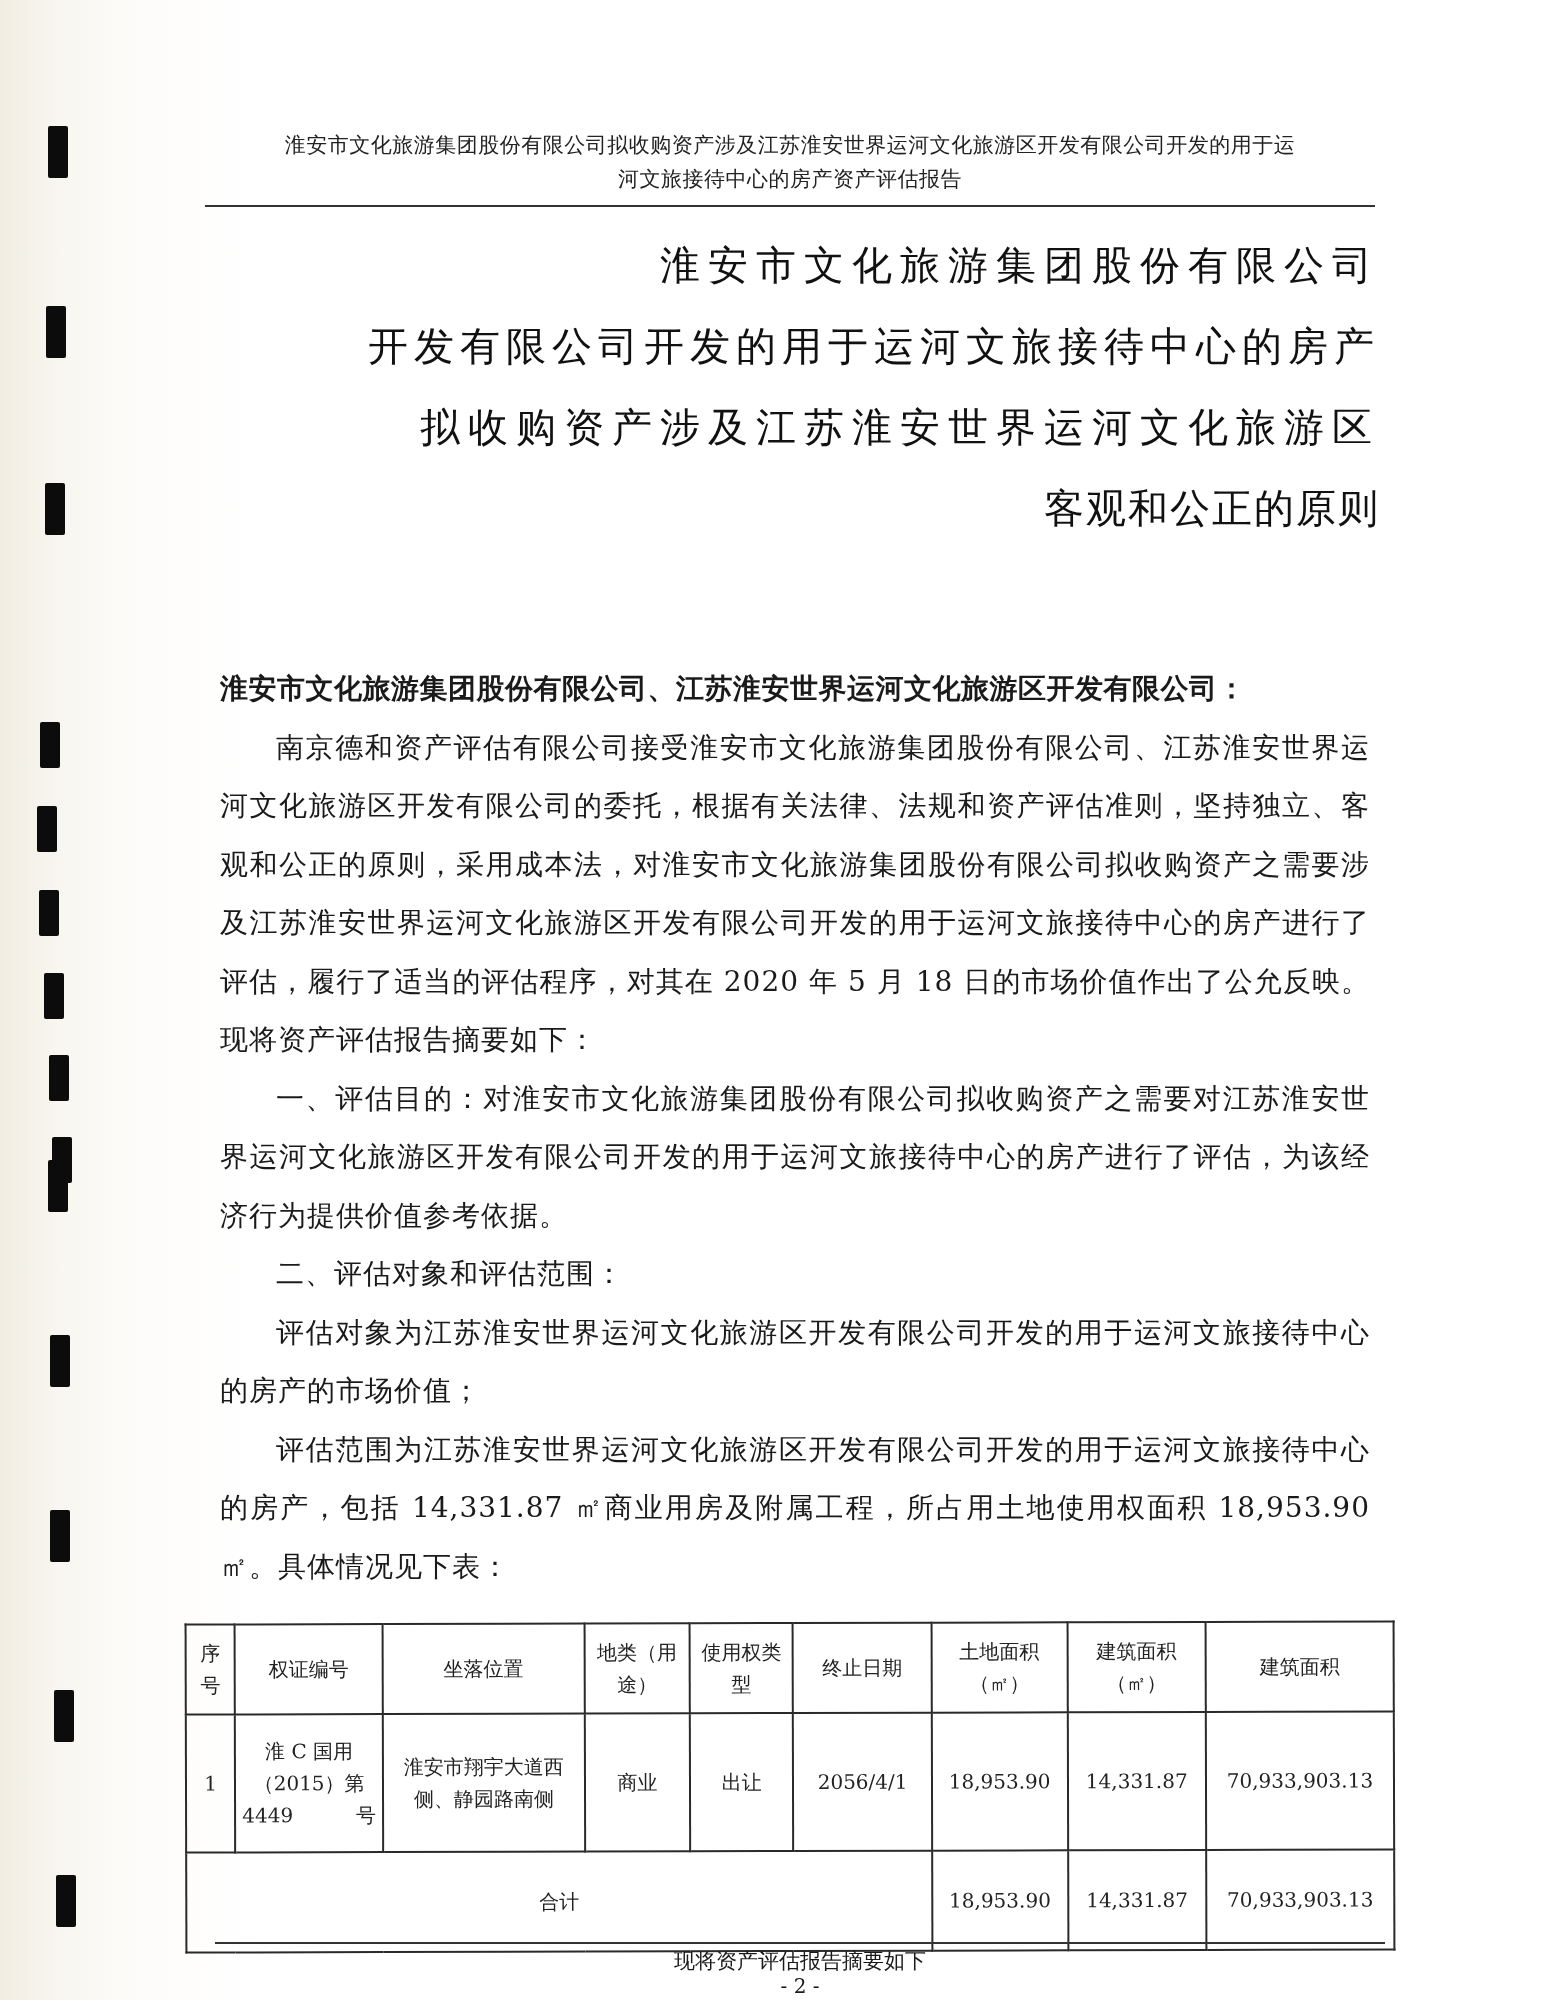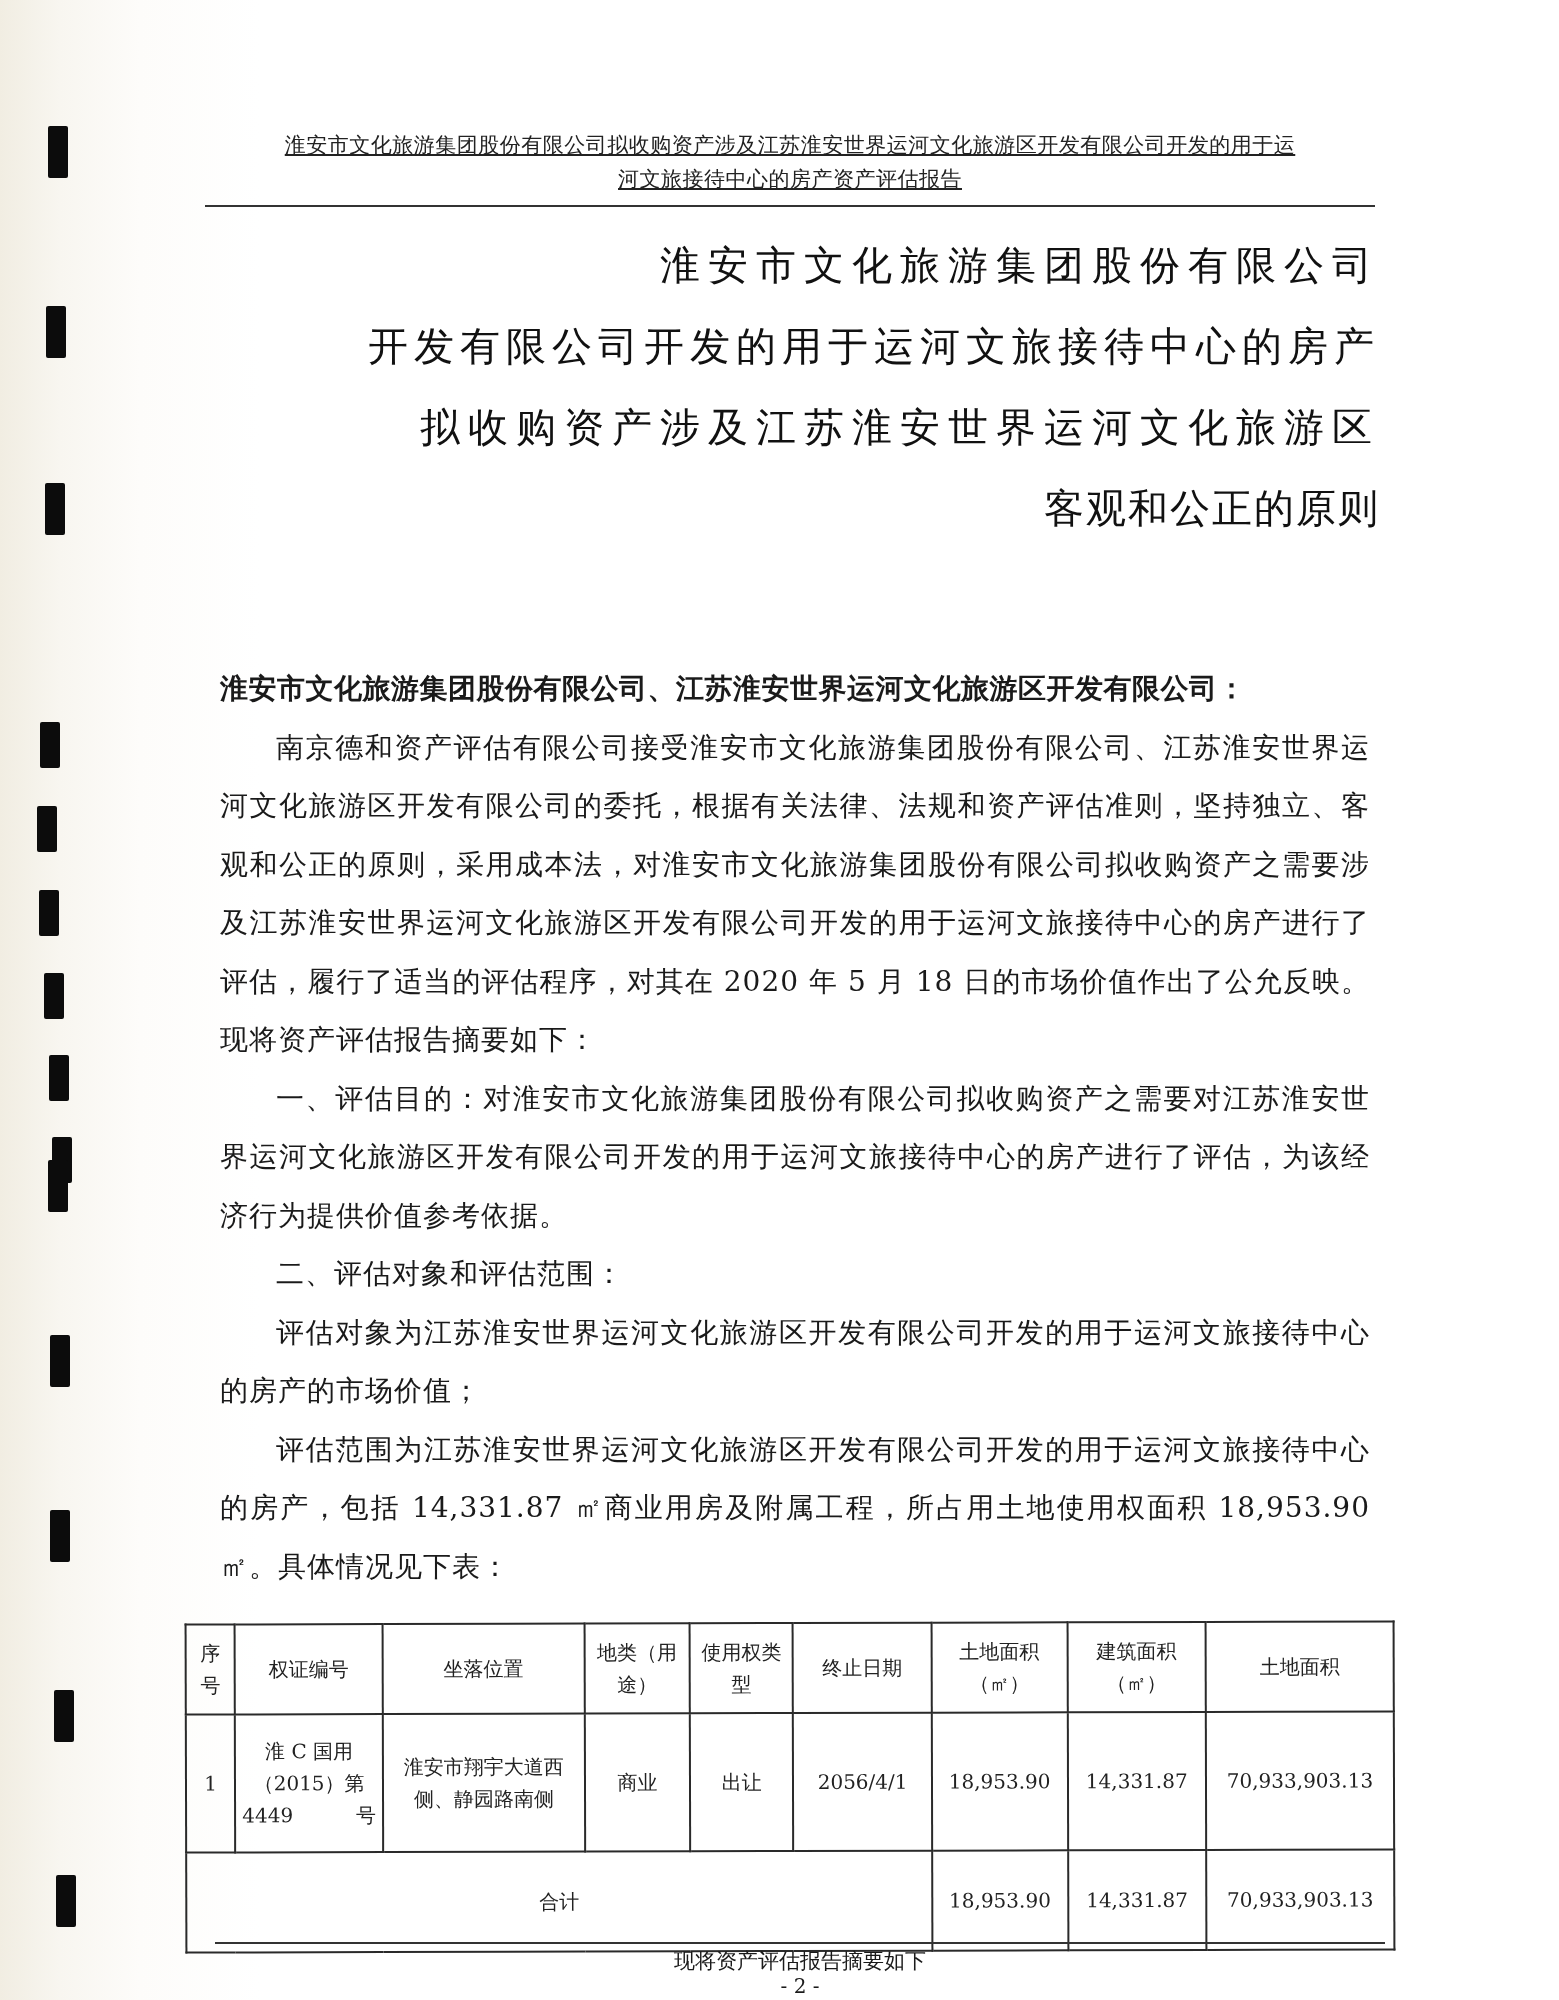--- a/index.html
+++ b/index.html
@@ -9,21 +9,20 @@
       font-family: "DejaVu Serif", "Liberation Serif", serif;
       color: #1a1a1a;
     }
     .binding-mark {
       position: absolute; width: 20px; height: 52px; background: #0c0c0c; border-radius: 2px;
     }
     .running-header {
       position: absolute; left: 200px; top: 128px; width: 1180px;
       text-align: center; font-size: 21px; line-height: 34px; letter-spacing: 0.5px;
       color: #222;
-      text-decoration: underline;
     }
     .header-rule {
       position: absolute; left: 205px; top: 205px; width: 1170px; height: 2px; background: #333;
     }
     .title-block {
       position: absolute; left: 200px; top: 225px; width: 1180px; text-align: right;
     }
     .title-line {
       font-family: "DejaVu Sans", "Liberation Sans", sans-serif;
       font-size: 40px; line-height: 81px; letter-spacing: 8px; color: #111;
@@ -122,21 +121,21 @@
   <thead>
     <tr>
       <th>序号</th>
       <th>权证编号</th>
       <th>坐落位置</th>
       <th>地类（用途）</th>
       <th>使用权类型</th>
       <th>终止日期</th>
       <th>土地面积（㎡）</th>
       <th>建筑面积（㎡）</th>
-      <th>土地面积</th>
+      <th>建筑面积</th>
     </tr>
   </thead>
   <tbody>
     <tr>
       <td class="body-cell">1</td>
       <td class="body-cell cert-cell">淮 C 国用（2015）第 4449 号</td>
       <td class="body-cell">淮安市翔宇大道西侧、静园路南侧</td>
       <td class="body-cell">商业</td>
       <td class="body-cell">出让</td>
       <td class="body-cell">2056/4/1</td>

